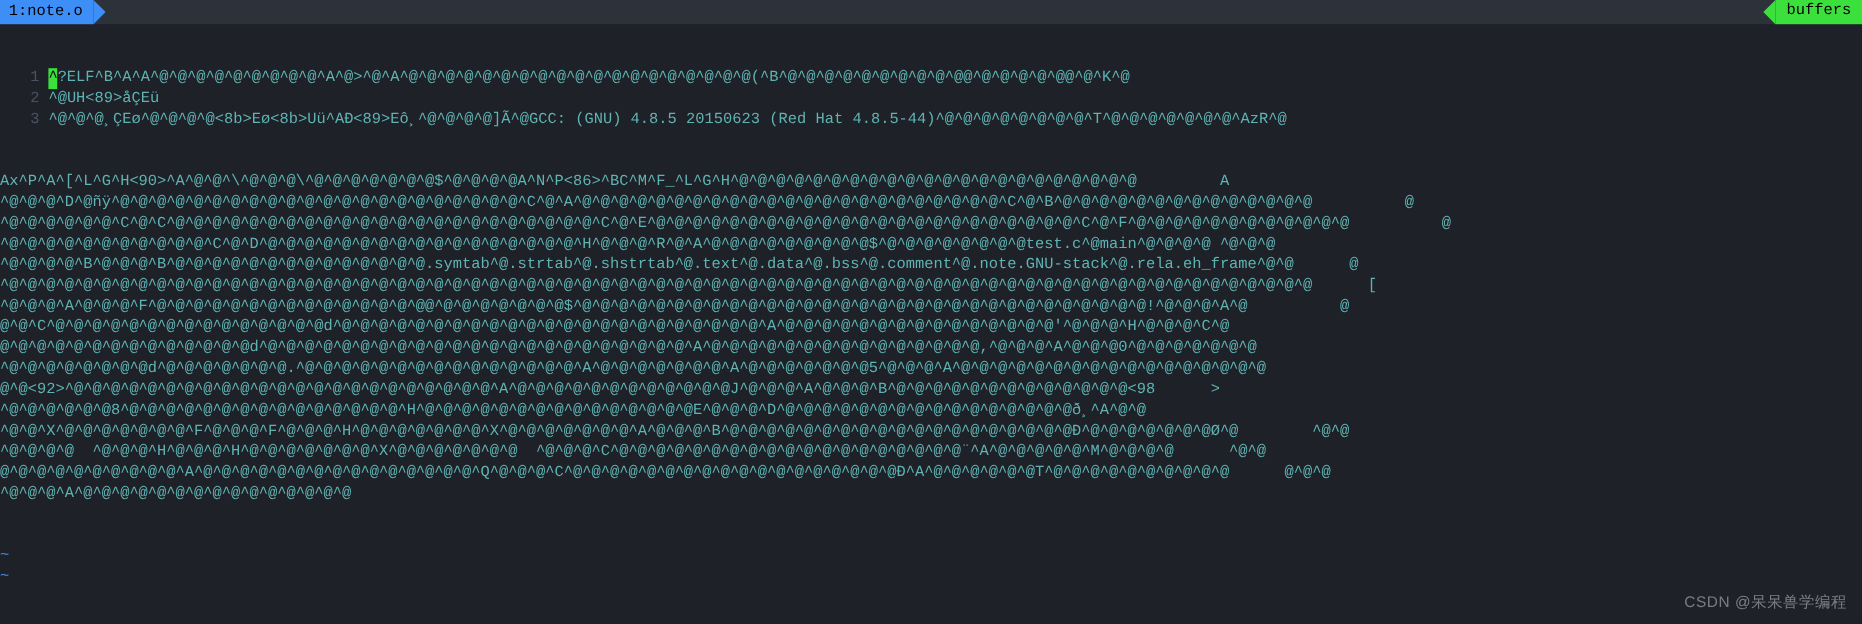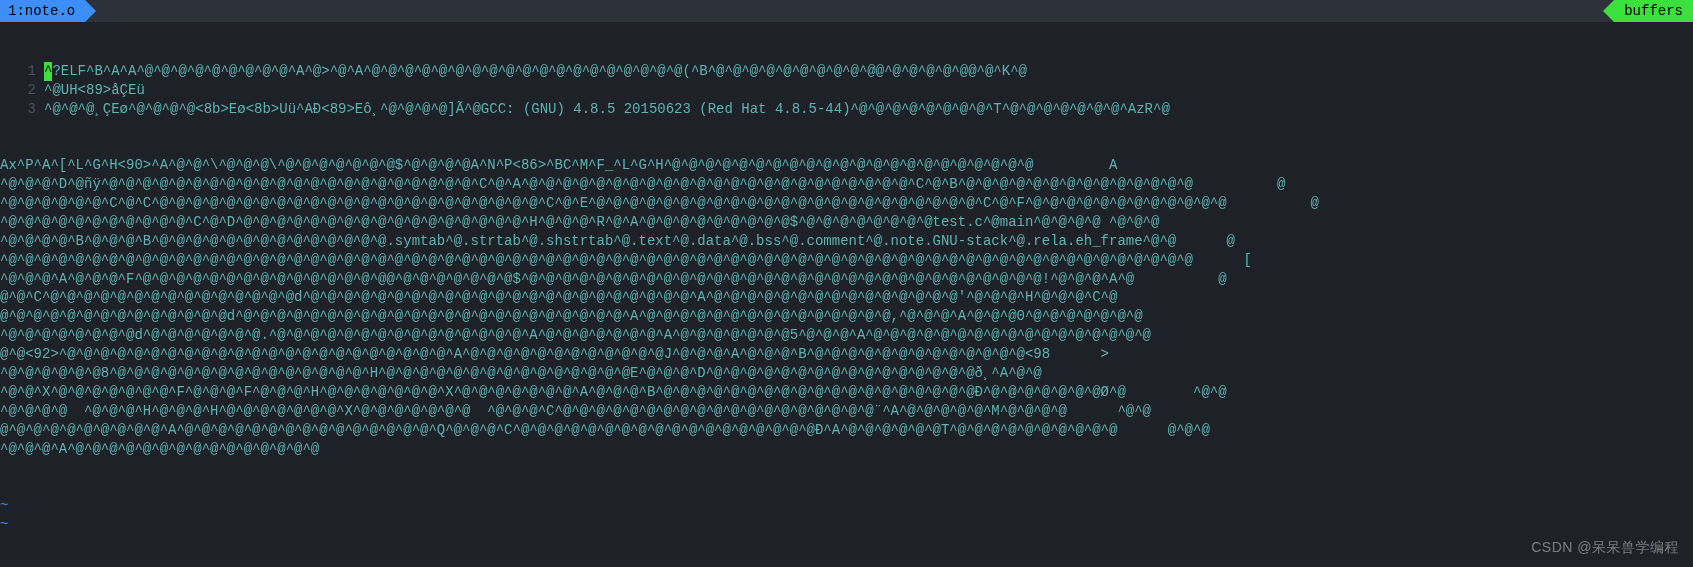--- a/index.html
+++ b/index.html
@@ -40,24 +40,24 @@
     position: absolute;
     right: -11px;
     top: 0;
     border-top: 11px solid transparent;
     border-bottom: 11px solid transparent;
     border-left: 11px solid #3e8ef7;
   }
   .buffers-label {
     background: #3ce03c;
     color: #000;
-    padding: 15px 10px 1px 10px;
+    padding: 1px 10px 1px 10px;
     position: relative;
     display: flex;
-    align-items: flex-end;
+    align-items: flex-start;
   }
   .buffers-label::before {
     content: "";
     position: absolute;
     left: -11px;
     top: 0;
     border-top: 11px solid transparent;
     border-bottom: 11px solid transparent;
     border-right: 11px solid #3ce03c;
   }

